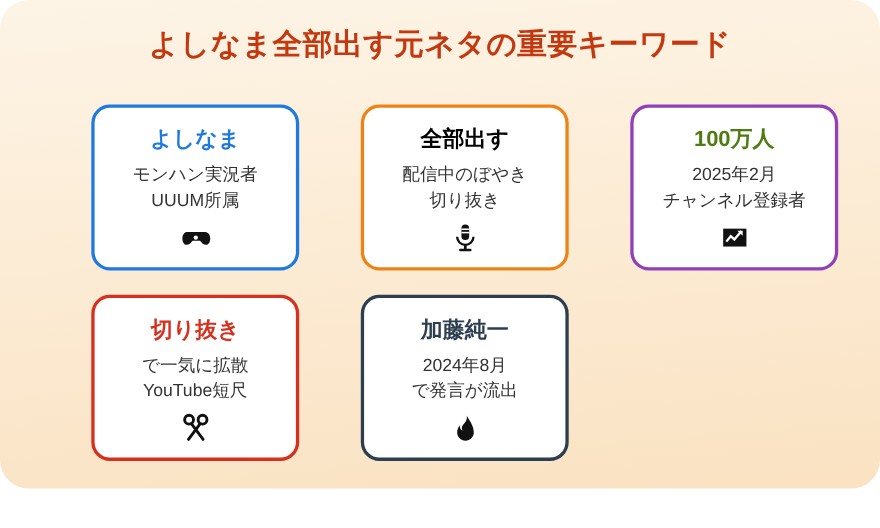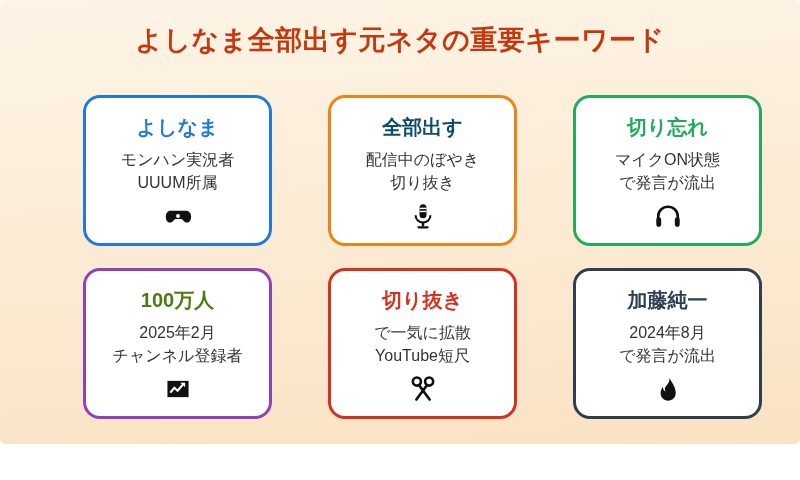--- a/index.html
+++ b/index.html
@@ -12,21 +12,21 @@
     height: 480px;
     overflow: hidden;
     font-family: "Liberation Sans", "DejaVu Sans", sans-serif;
   }
 
   #canvas {
     position: relative;
     width: 800px;
     height: 444px;
     box-sizing: border-box;
-    border-radius: 6px;
+    border-radius: 26px;
     background: linear-gradient(175deg, #fdf4e6 0%, #fcecd6 45%, #fae2c2 100%);
     overflow: hidden;
   }
 
   #page-title {
     position: absolute;
     top: 22px;
     left: 0;
     width: 800px;
     text-align: center;
@@ -111,51 +111,37 @@
       </div>
       <div class="card-icon">
         <svg viewBox="0 0 32 32" width="30" height="30" aria-hidden="true">
           <path fill="currentColor" d="M7.5 10.5h17c3.3 0 5.5 2.6 5.5 6.3 0 3.6-1.6 6.2-4.3 6.2-1.9 0-3-1-4.1-2.2l-1.5-1.7h-7.2l-1.5 1.7C10.3 22 9.2 23 7.3 23 4.6 23 3 20.4 3 16.8c0-3.7 2.2-6.3 4.5-6.3z"></path>
           <circle fill="#ffffff" cx="16" cy="16" r="2.1"></circle>
         </svg>
       </div>
     </div>
 
     <div class="card" style="border-color: rgb(237, 131, 22);">
-      <div class="card-heading" style="color: #0c4a6e; font-family: Liberation Serif, serif;">全部出す</div>
+      <div class="card-heading" style="color: #000000; font-family: Liberation Serif, serif;">全部出す</div>
       <div class="card-body">
         <div>配信中のぼやき</div>
         <div>切り抜き</div>
       </div>
       <div class="card-icon">
         <svg viewBox="0 0 32 32" width="28" height="28" aria-hidden="true">
           <rect fill="currentColor" x="12" y="2.5" width="8" height="16" rx="4"></rect>
           <rect fill="#ffffff" x="12" y="6.5" width="8" height="1.6"></rect>
           <rect fill="#ffffff" x="12" y="10" width="8" height="1.6"></rect>
           <path fill="none" stroke="currentColor" stroke-width="2.4" d="M7.5 15.2c0 4.7 3.8 8.3 8.5 8.3s8.5-3.6 8.5-8.3"></path>
           <rect fill="currentColor" x="14.6" y="23" width="2.8" height="5"></rect>
           <rect fill="currentColor" x="9.5" y="27.6" width="13" height="2.6" rx="1.3"></rect>
         </svg>
       </div>
     </div>
 
-    <div class="card" style="border-color: rgb(34, 170, 95);">
-      <div class="card-heading" style="color: rgb(34, 170, 95);">切り忘れ</div>
-      <div class="card-body">
-        <div>マイクON状態</div>
-        <div>で発言が流出</div>
-      </div>
-      <div class="card-icon">
-        <svg viewBox="0 0 32 32" width="28" height="28" aria-hidden="true">
-          <path fill="none" stroke="currentColor" stroke-width="3" d="M4.8 21V16.5C4.8 10.3 9.8 5.4 16 5.4s11.2 4.9 11.2 11.1V21"></path>
-          <rect fill="currentColor" x="2.6" y="17.4" width="5.6" height="11.2" rx="2.8"></rect>
-          <rect fill="currentColor" x="23.8" y="17.4" width="5.6" height="11.2" rx="2.8"></rect>
-        </svg>
-      </div>
-    </div>
 
     <div class="card" style="border-color: rgb(144, 64, 184);">
       <div class="card-heading" style="color: #4d7c0f;">100万人</div>
       <div class="card-body">
         <div>2025年2月</div>
         <div>チャンネル登録者</div>
       </div>
       <div class="card-icon">
         <svg viewBox="0 0 32 32" width="26" height="26" aria-hidden="true">
           <rect fill="currentColor" x="3" y="6" width="26" height="20"></rect>

